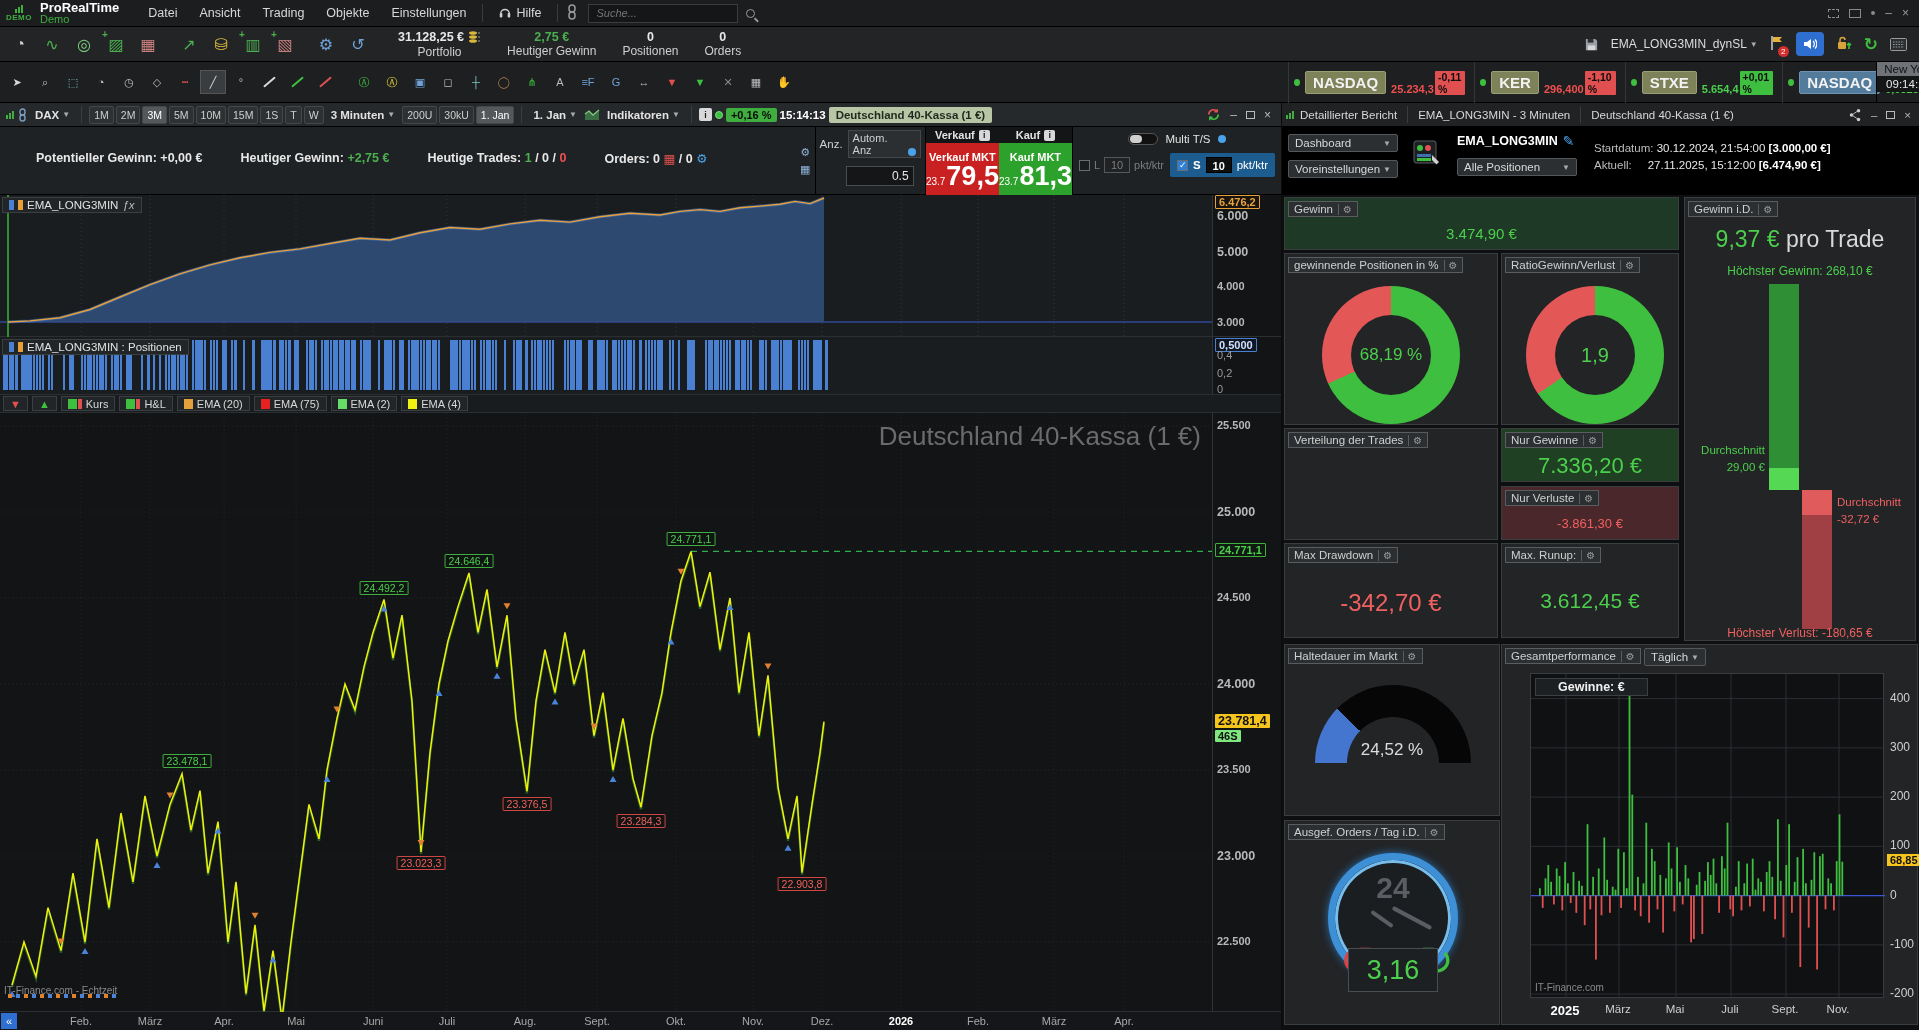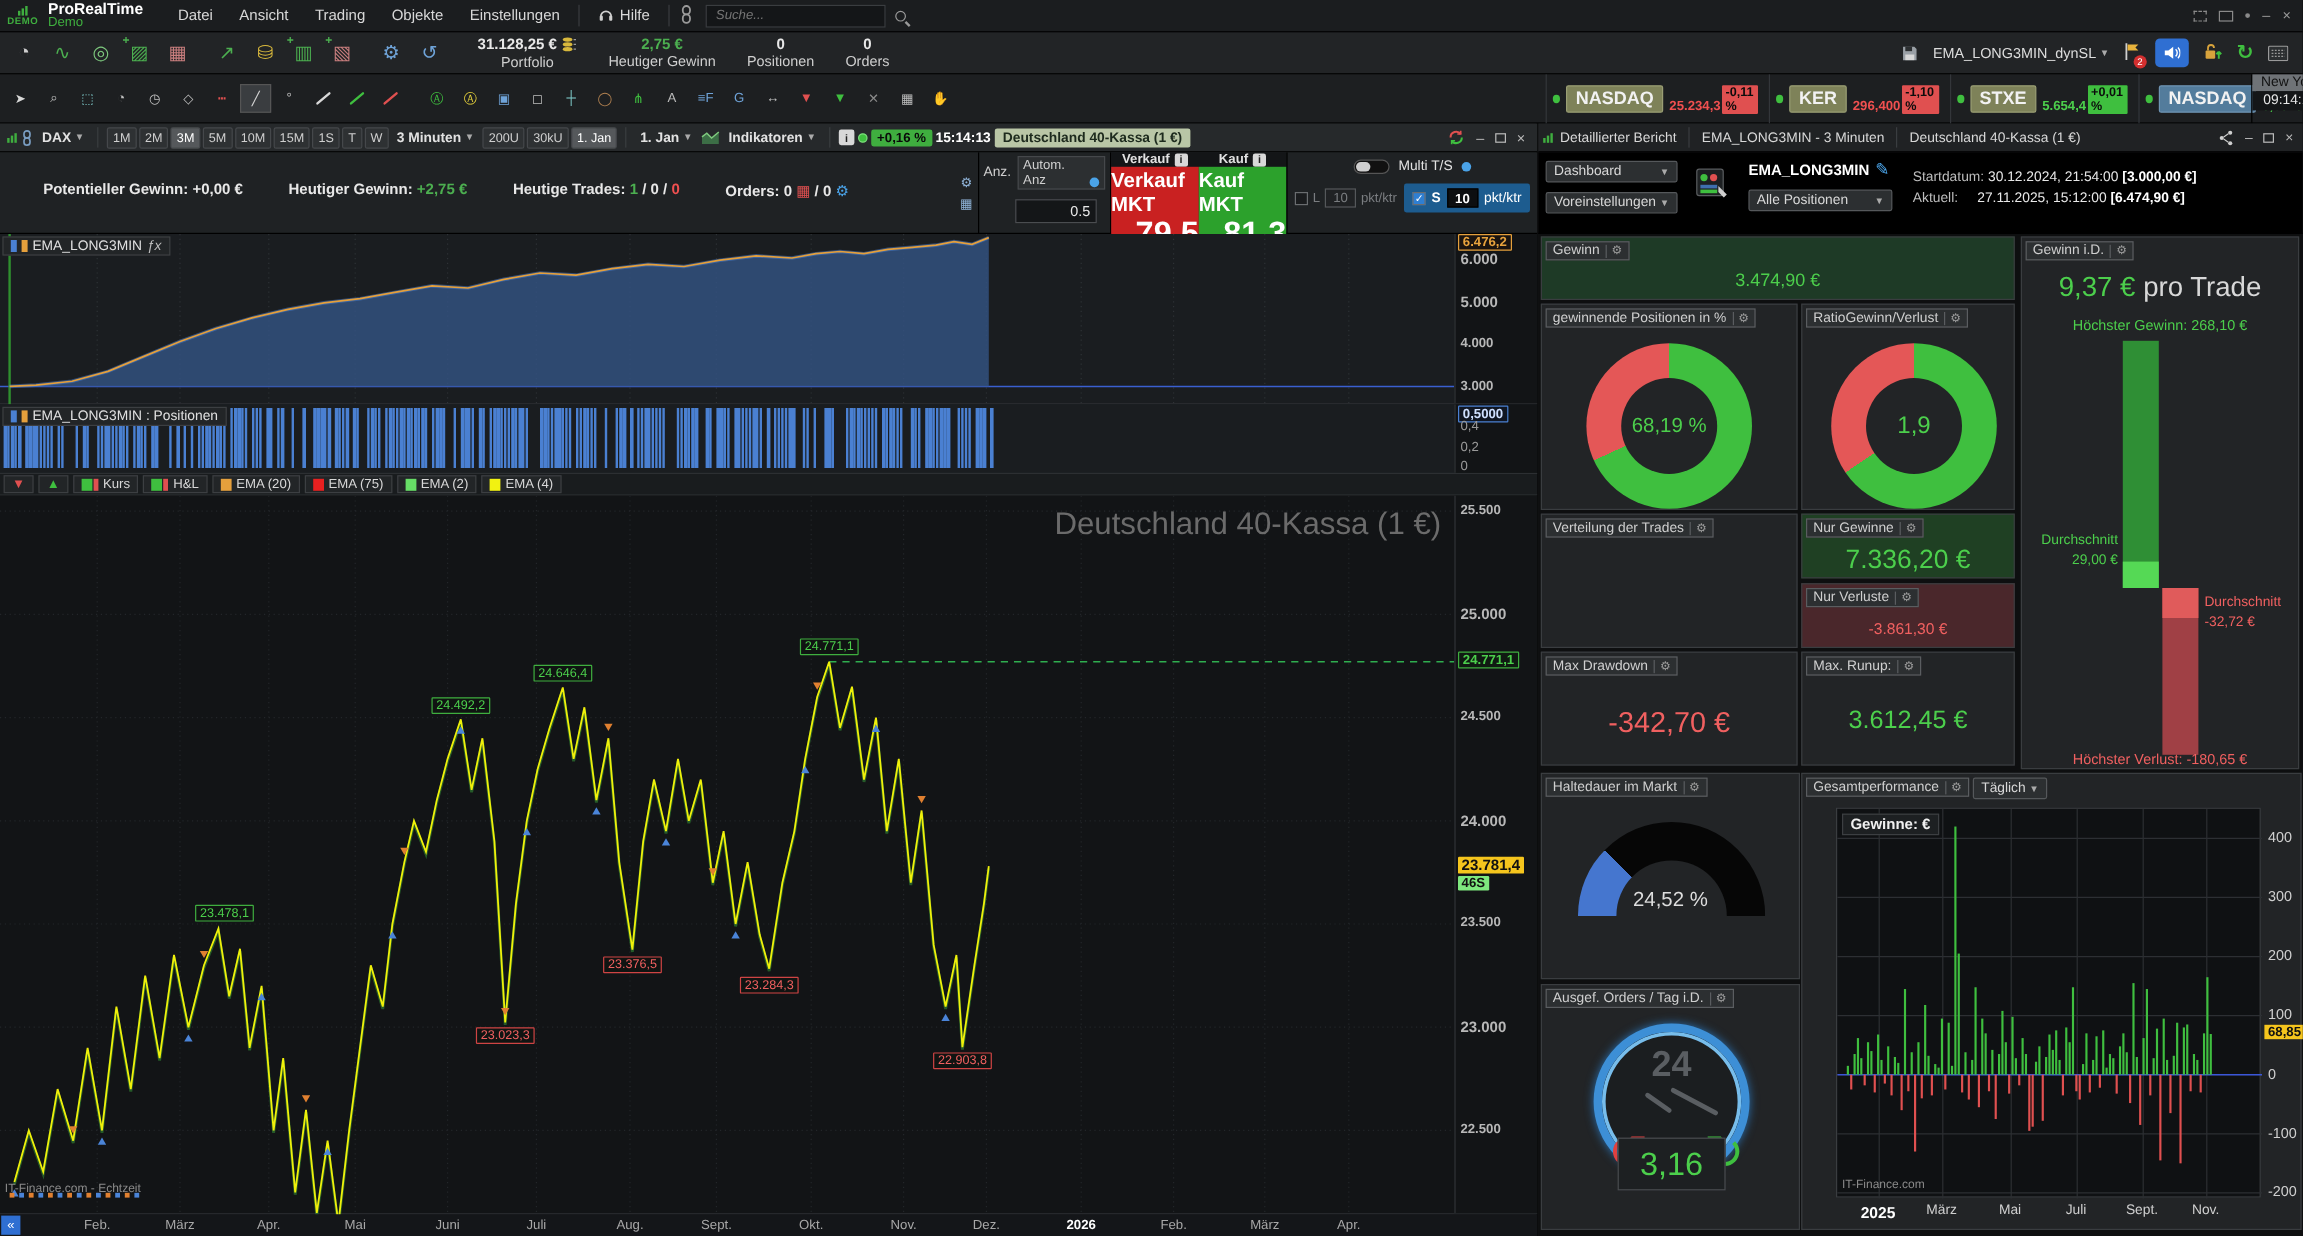--- a/index.html
+++ b/index.html
@@ -82,21 +82,21 @@
   .op-qty .r1{display:flex;align-items:center;gap:5px;color:#cfcfcf;font-size:11.5px;}
   .chip{background:#2c2f31;border:1px solid #45484b;padding:1px 4px;font-size:11px;color:#cfcfcf;display:flex;align-items:flex-end;gap:3px;}
   .bluedot{width:8px;height:8px;border-radius:50%;background:#4aa3e8;}
   .qty-input{margin-top:8px;margin-left:26px;width:68px;height:20px;background:#141618;border:1px solid #4a4d50;color:#e8e8e8;text-align:right;font-size:12px;padding:0 4px;}
   .op-mkt{width:150px;border-left:1px solid #000;display:flex;flex-direction:column;}
   .mkt-head{display:flex;height:16px;background:#131517;}
   .mkt-head div{flex:1;display:flex;align-items:center;justify-content:center;gap:4px;color:#e2e2e2;font-size:11px;font-weight:bold;}
   .mkt-boxes{flex:1;display:flex;}
   .mkt-sell{flex:1;background:#c92121;} .mkt-buy{flex:1;background:#2ca12c;}
   .mkt-box{color:#fff;display:flex;flex-direction:column;align-items:center;justify-content:center;cursor:pointer;}
-  .mkt-box .lbl{font-size:17px;font-weight:bold;margin-top:2px;}
+  .mkt-box .lbl{font-size:11px;font-weight:bold;margin-top:2px;}
   .mkt-box .px{display:flex;align-items:baseline;}
   .mkt-box .sm{font-size:10px;margin-right:1px;}
   .mkt-box .bg{font-size:27px;font-weight:bold;line-height:26px;}
   .op-ts{flex:1;border-left:1px solid #000;padding:2px 6px;}
   .ts-top{display:flex;align-items:center;justify-content:center;gap:7px;height:20px;}
   .toggle{width:30px;height:12px;background:#111;border:1px solid #555;border-radius:7px;position:relative;cursor:pointer;}
   .toggle:after{content:'';position:absolute;left:1px;top:1px;width:12px;height:8px;background:#cfcfcf;border-radius:5px;}
   .ts-bot{display:flex;align-items:center;gap:6px;margin-top:4px;}
   .l-group{display:flex;align-items:center;gap:4px;color:#7a7d80;font-size:11px;}
   .cb{width:11px;height:11px;border:1px solid #6a6d70;background:#1a1c1e;}
@@ -135,21 +135,21 @@
   .p-title{position:absolute;left:3px;top:3px;background:#2c2f31;border:1px solid #5a5d60;color:#cfcfcf;font-size:11.5px;padding:1px 5px;display:flex;align-items:center;gap:5px;z-index:3;}
   .p-title .wr{color:#9a9a9a;font-size:10px;border-left:1px solid #5a5d60;padding-left:4px;cursor:pointer;}
   .donut{position:absolute;border-radius:50%;display:flex;align-items:center;justify-content:center;}
   .donut .hole{width:58%;height:58%;background:#222426;border-radius:50%;display:flex;align-items:center;justify-content:center;color:#4ccf4c;font-size:17px;}
   .big-val{position:absolute;width:100%;text-align:center;font-weight:normal;}
   .gauge-wrap{position:absolute;overflow:hidden;}
   .gauge{border-radius:50%;position:relative;}
   .gauge .hole{position:absolute;border-radius:50%;background:#222426;}
   .clockface{position:absolute;border-radius:50%;background:#1b1e20;border:7px solid #3d8fd6;box-shadow:0 0 0 3px #77bdeb inset, 0 0 8px #2a6fae;}
   .perf-plot{position:absolute;background:#0f1113;border:1px solid #3a3d40;}
-  .chipdark{position:absolute;background:#1d2022;border:1px solid #3c3f42;color:#f0f0f0;font-weight:bold;font-size:12.5px;padding:1px 6px;z-index:3;}
+  .chipdark{position:absolute;background:#1d2022;border:1px solid #3c3f42;color:#f0f0f0;font-weight:bold;font-size:12.5px;padding:1px 22px;z-index:3;}
   .ytick{position:absolute;color:#cfcfcf;font-size:12px;}
   .xtick{position:absolute;color:#cfcfcf;font-size:11.5px;transform:translateX(-50%);}
   .ybadge{position:absolute;background:#f5c51d;color:#111;font-weight:bold;font-size:11px;padding:0 3px;}
   .avg-lbl{position:absolute;font-size:11.5px;}
   .g{color:#4ccf4c;} .r{color:#f06060;} .w{color:#e8e8e8;}
 </style>
 </head>
 <body>
 
 <div id="app">

